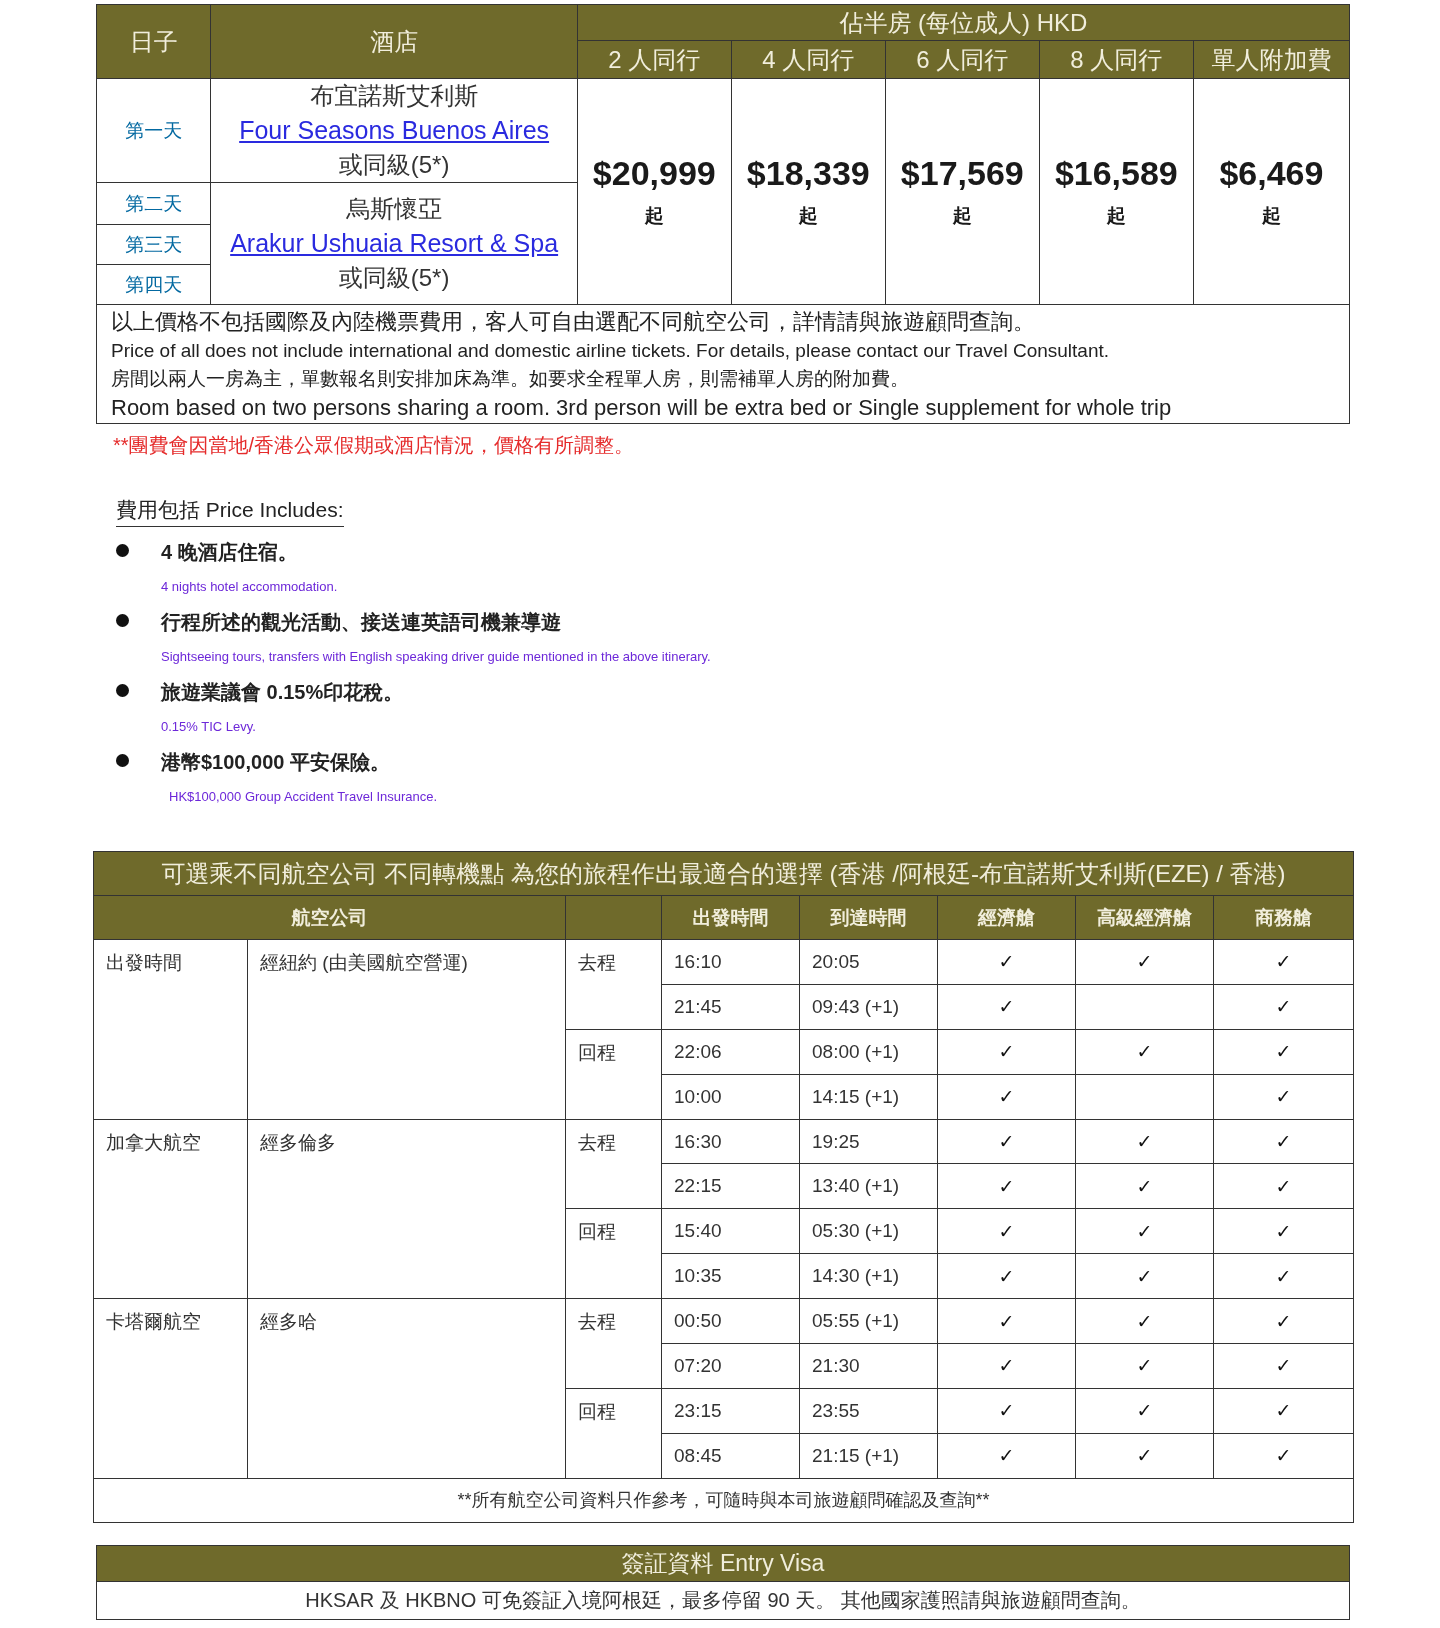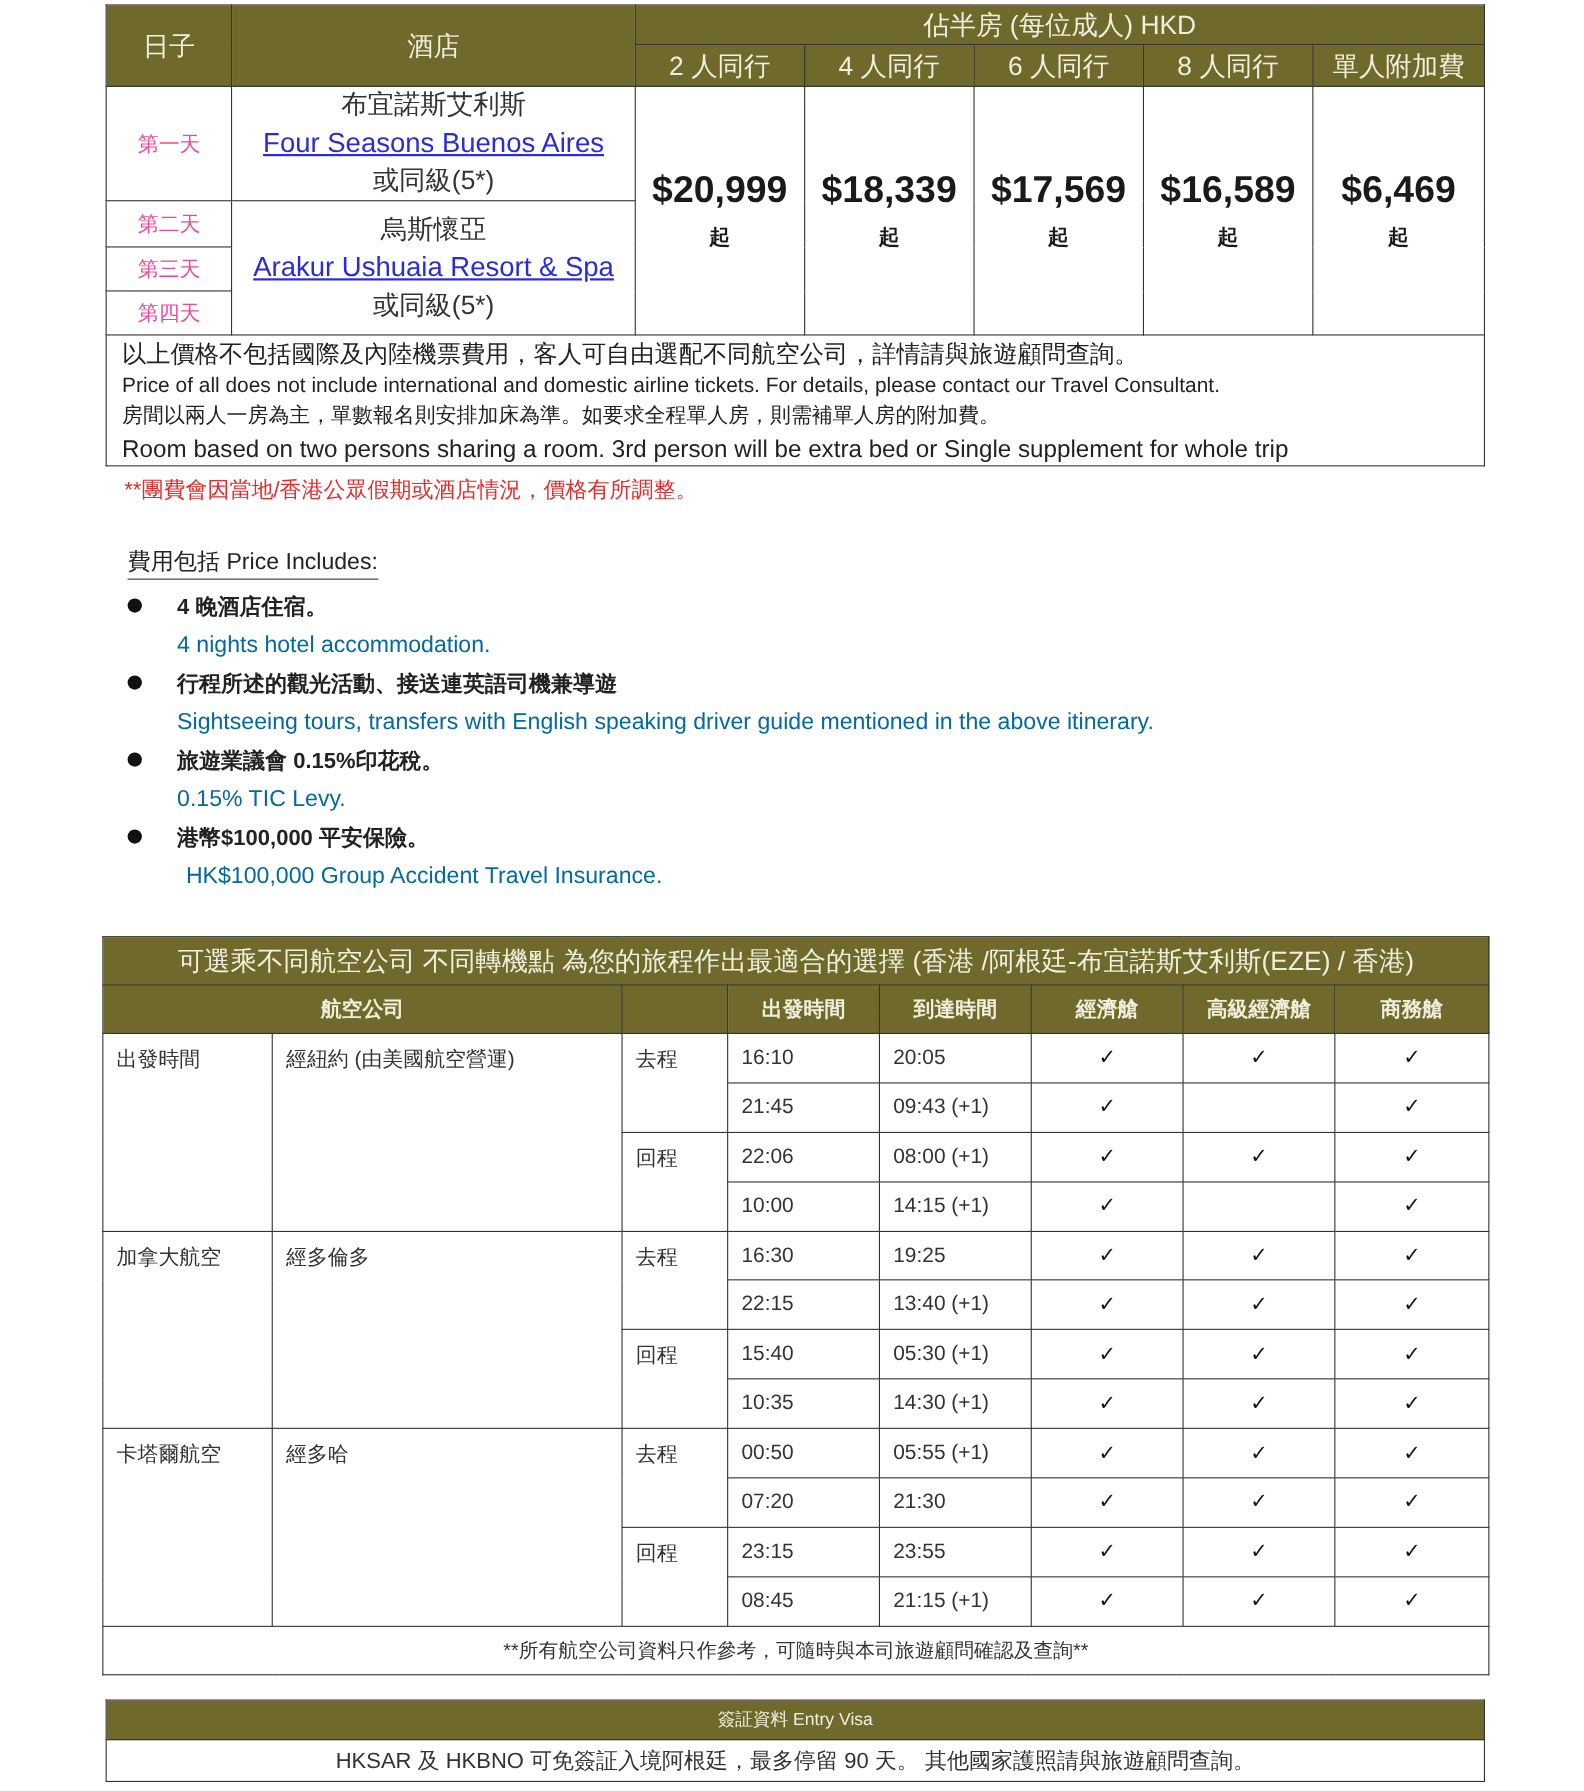--- a/index.html
+++ b/index.html
@@ -27,21 +27,21 @@
     border: 1.5px solid #333;
   }
   table.price th {
     font-weight: normal;
     font-size: 24px;
     text-align: center;
   }
   .ph-main { height: 36px; font-size: 24px; }
   .ph-sub { height: 38px; }
   .day-cell {
-    font-size: 19px; text-align: center; color: #ec4899;
+    font-size: 19px; text-align: center; color: #0369a1;
   }
   .hotel-cell {
     text-align: center; font-size: 24px; line-height: 34px; color: #333;
   }
   .hotel-link {
     color: #2a2adf; text-decoration: underline; font-size: 25px;
   }
   .price-cell {
     text-align: center; vertical-align: middle;
   }
@@ -70,21 +70,21 @@
     font-size: 21px; font-weight: normal; color: #222;
     display: inline-block; border-bottom: 1.5px solid #333; padding-bottom: 2px;
   }
   .inc-list { list-style: none; margin-top: 8px; }
   .inc-item { position: relative; padding-left: 45px; }
   .inc-bullet {
     position: absolute; left: 0; top: 9px; width: 13px; height: 13px;
     border-radius: 50%; background: #111;
   }
   .inc-zh { font-size: 20px; font-weight: bold; line-height: 34px; color: #222; }
-  .inc-en { font-size: 21px; line-height: 36px; color: #0369a1; }
+  .inc-en { font-size: 13px; line-height: 36px; color: #6d28d9; }
   .inc-en.indent { padding-left: 8px; }
 
   
   .flight-wrap {
     position: absolute; left: 93px; top: 851px; width: 1260px;
   }
   table.flight {
     border-collapse: collapse; width: 100%; table-layout: fixed;
   }
   table.flight td, table.flight th { border: 1.5px solid #333; }
@@ -102,21 +102,21 @@
   .f-foot {
     text-align: center; height: 44px !important; font-size: 18px !important; color: #333;
   }
 
   
   .visa-wrap {
     position: absolute; left: 96px; top: 1545px; width: 1254px;
   }
   table.visa { border-collapse: collapse; width: 100%; }
   table.visa td { border: 1.5px solid #333; text-align: center; }
-  .visa-head { height: 36px; font-size: 16px; }
+  .visa-head { height: 36px; font-size: 23px; }
   .visa-body { height: 38px; font-size: 20px; color: #333; }
 </style>
 </head>
 <body>
 
 <div class="price-wrap">
   <table class="price">
     <colgroup>
       <col style="width:110px">
         <col style="width:352px">

